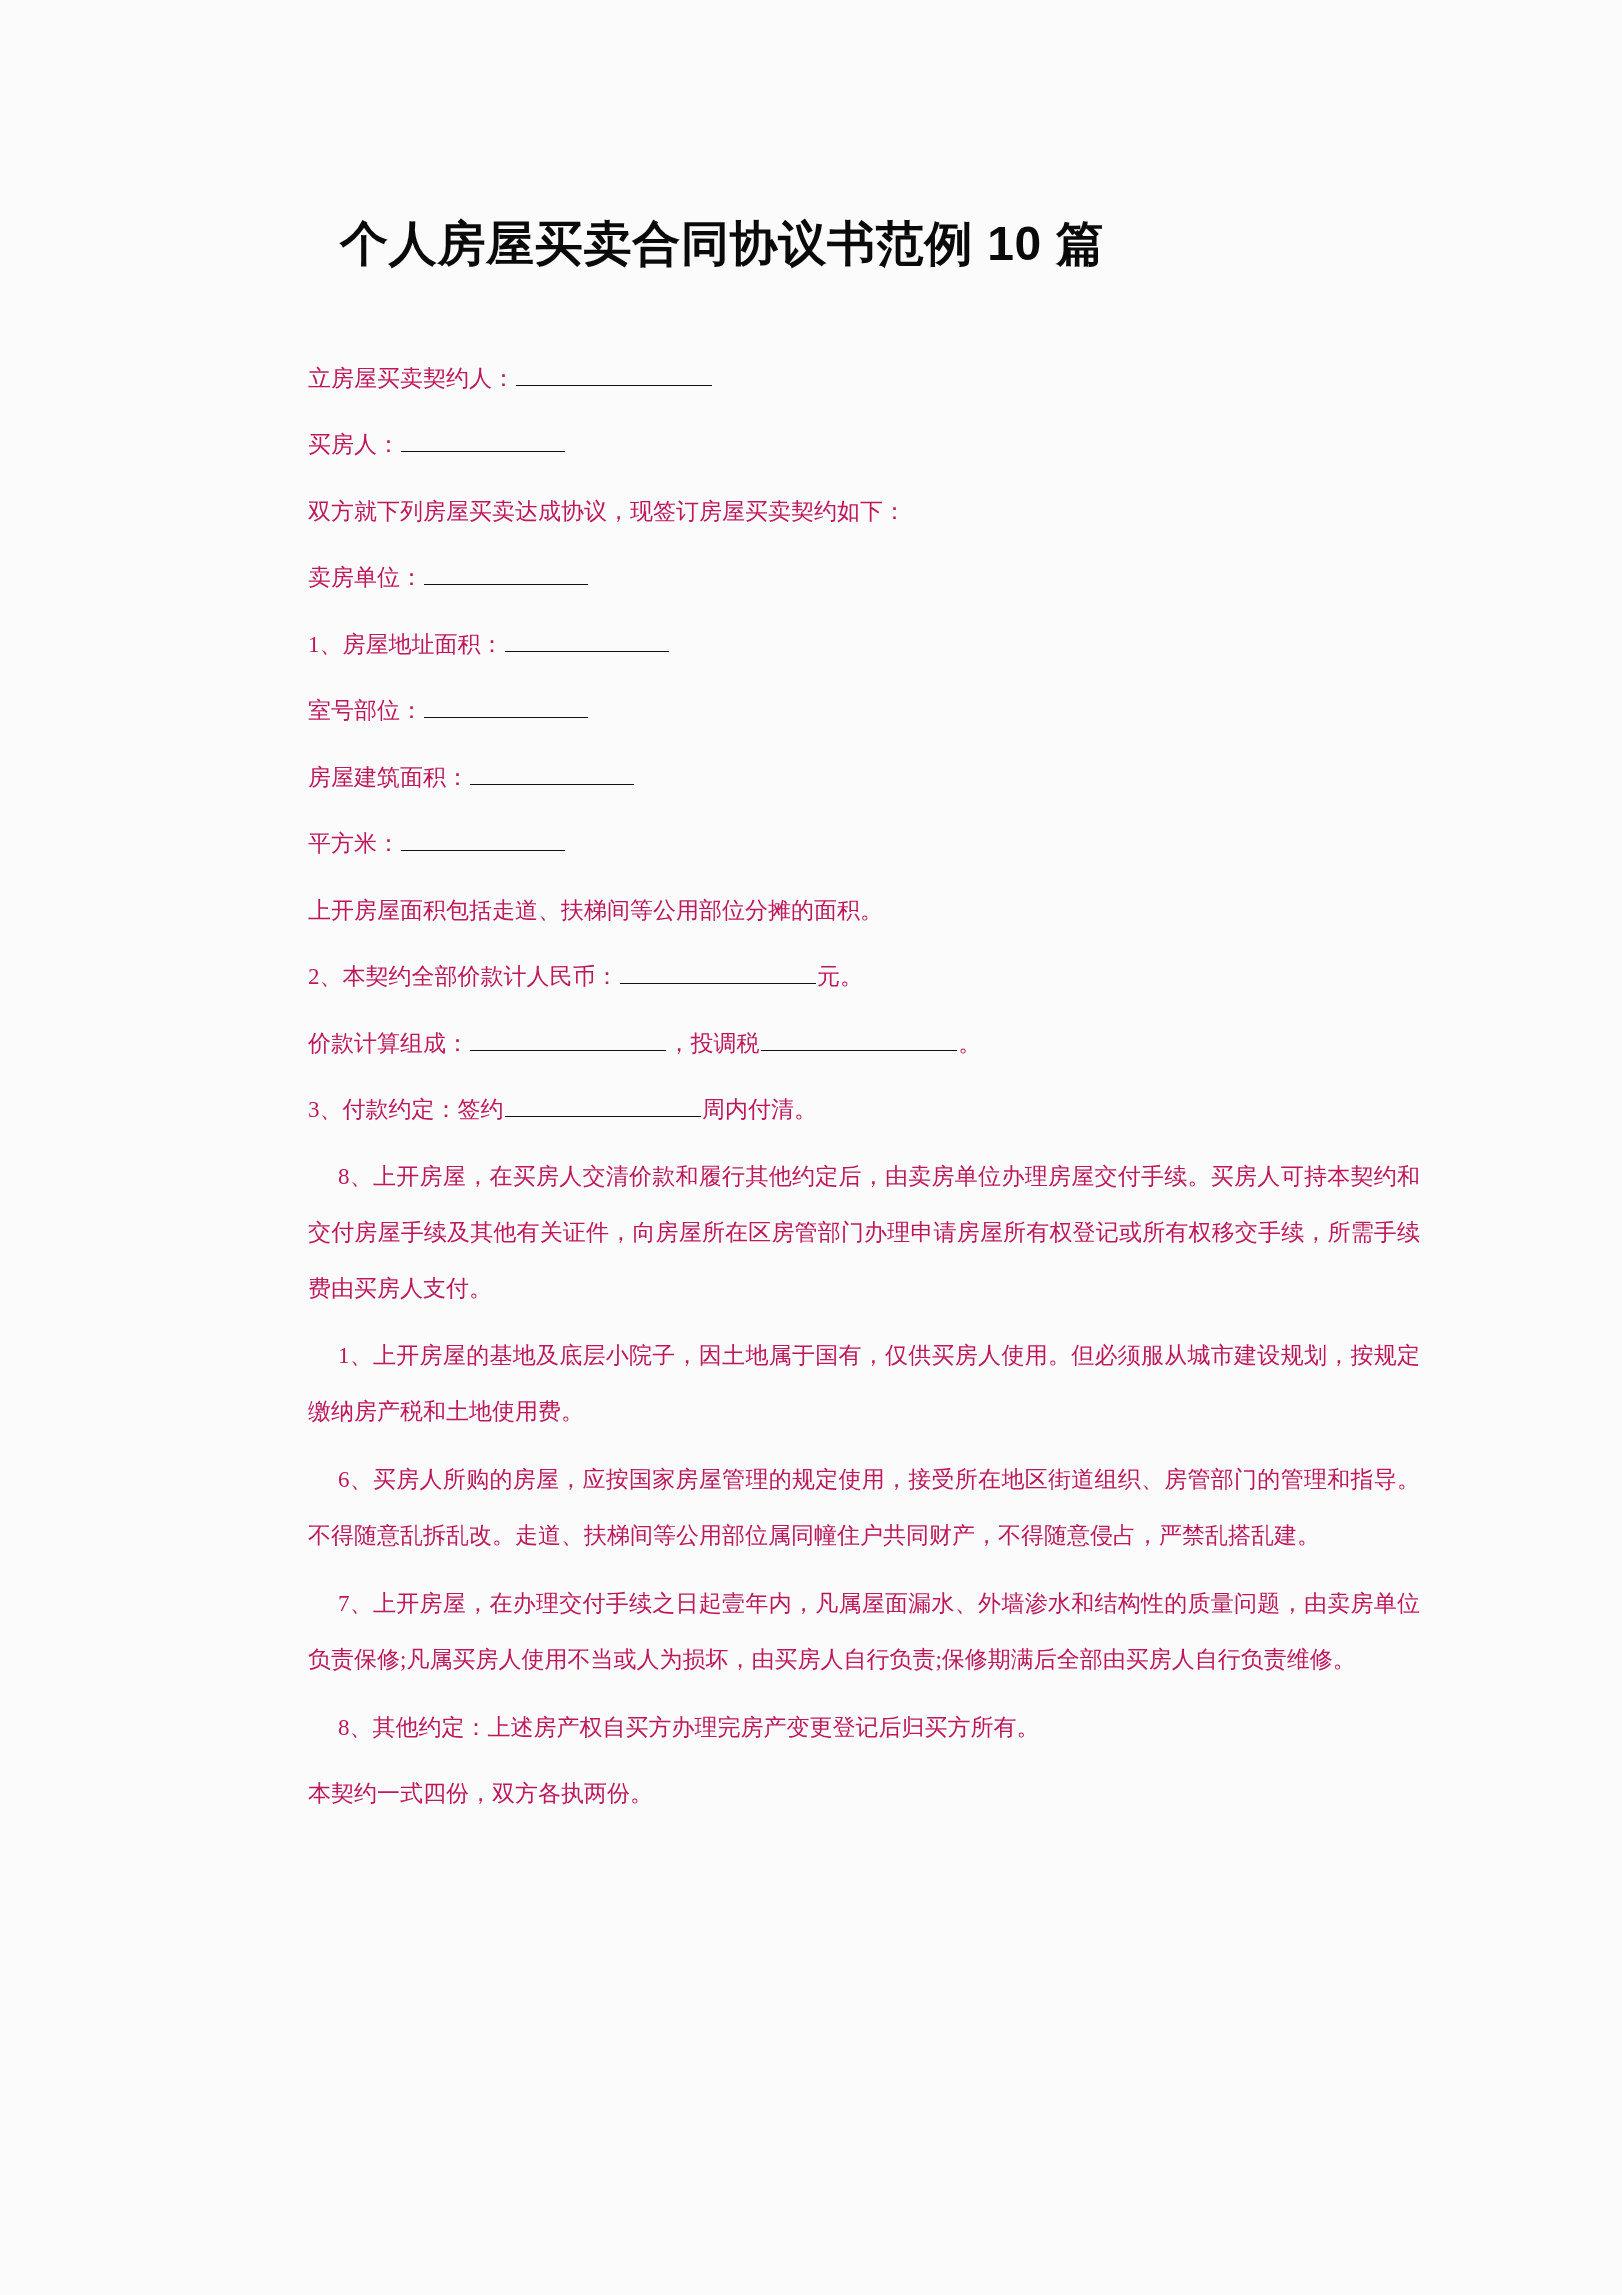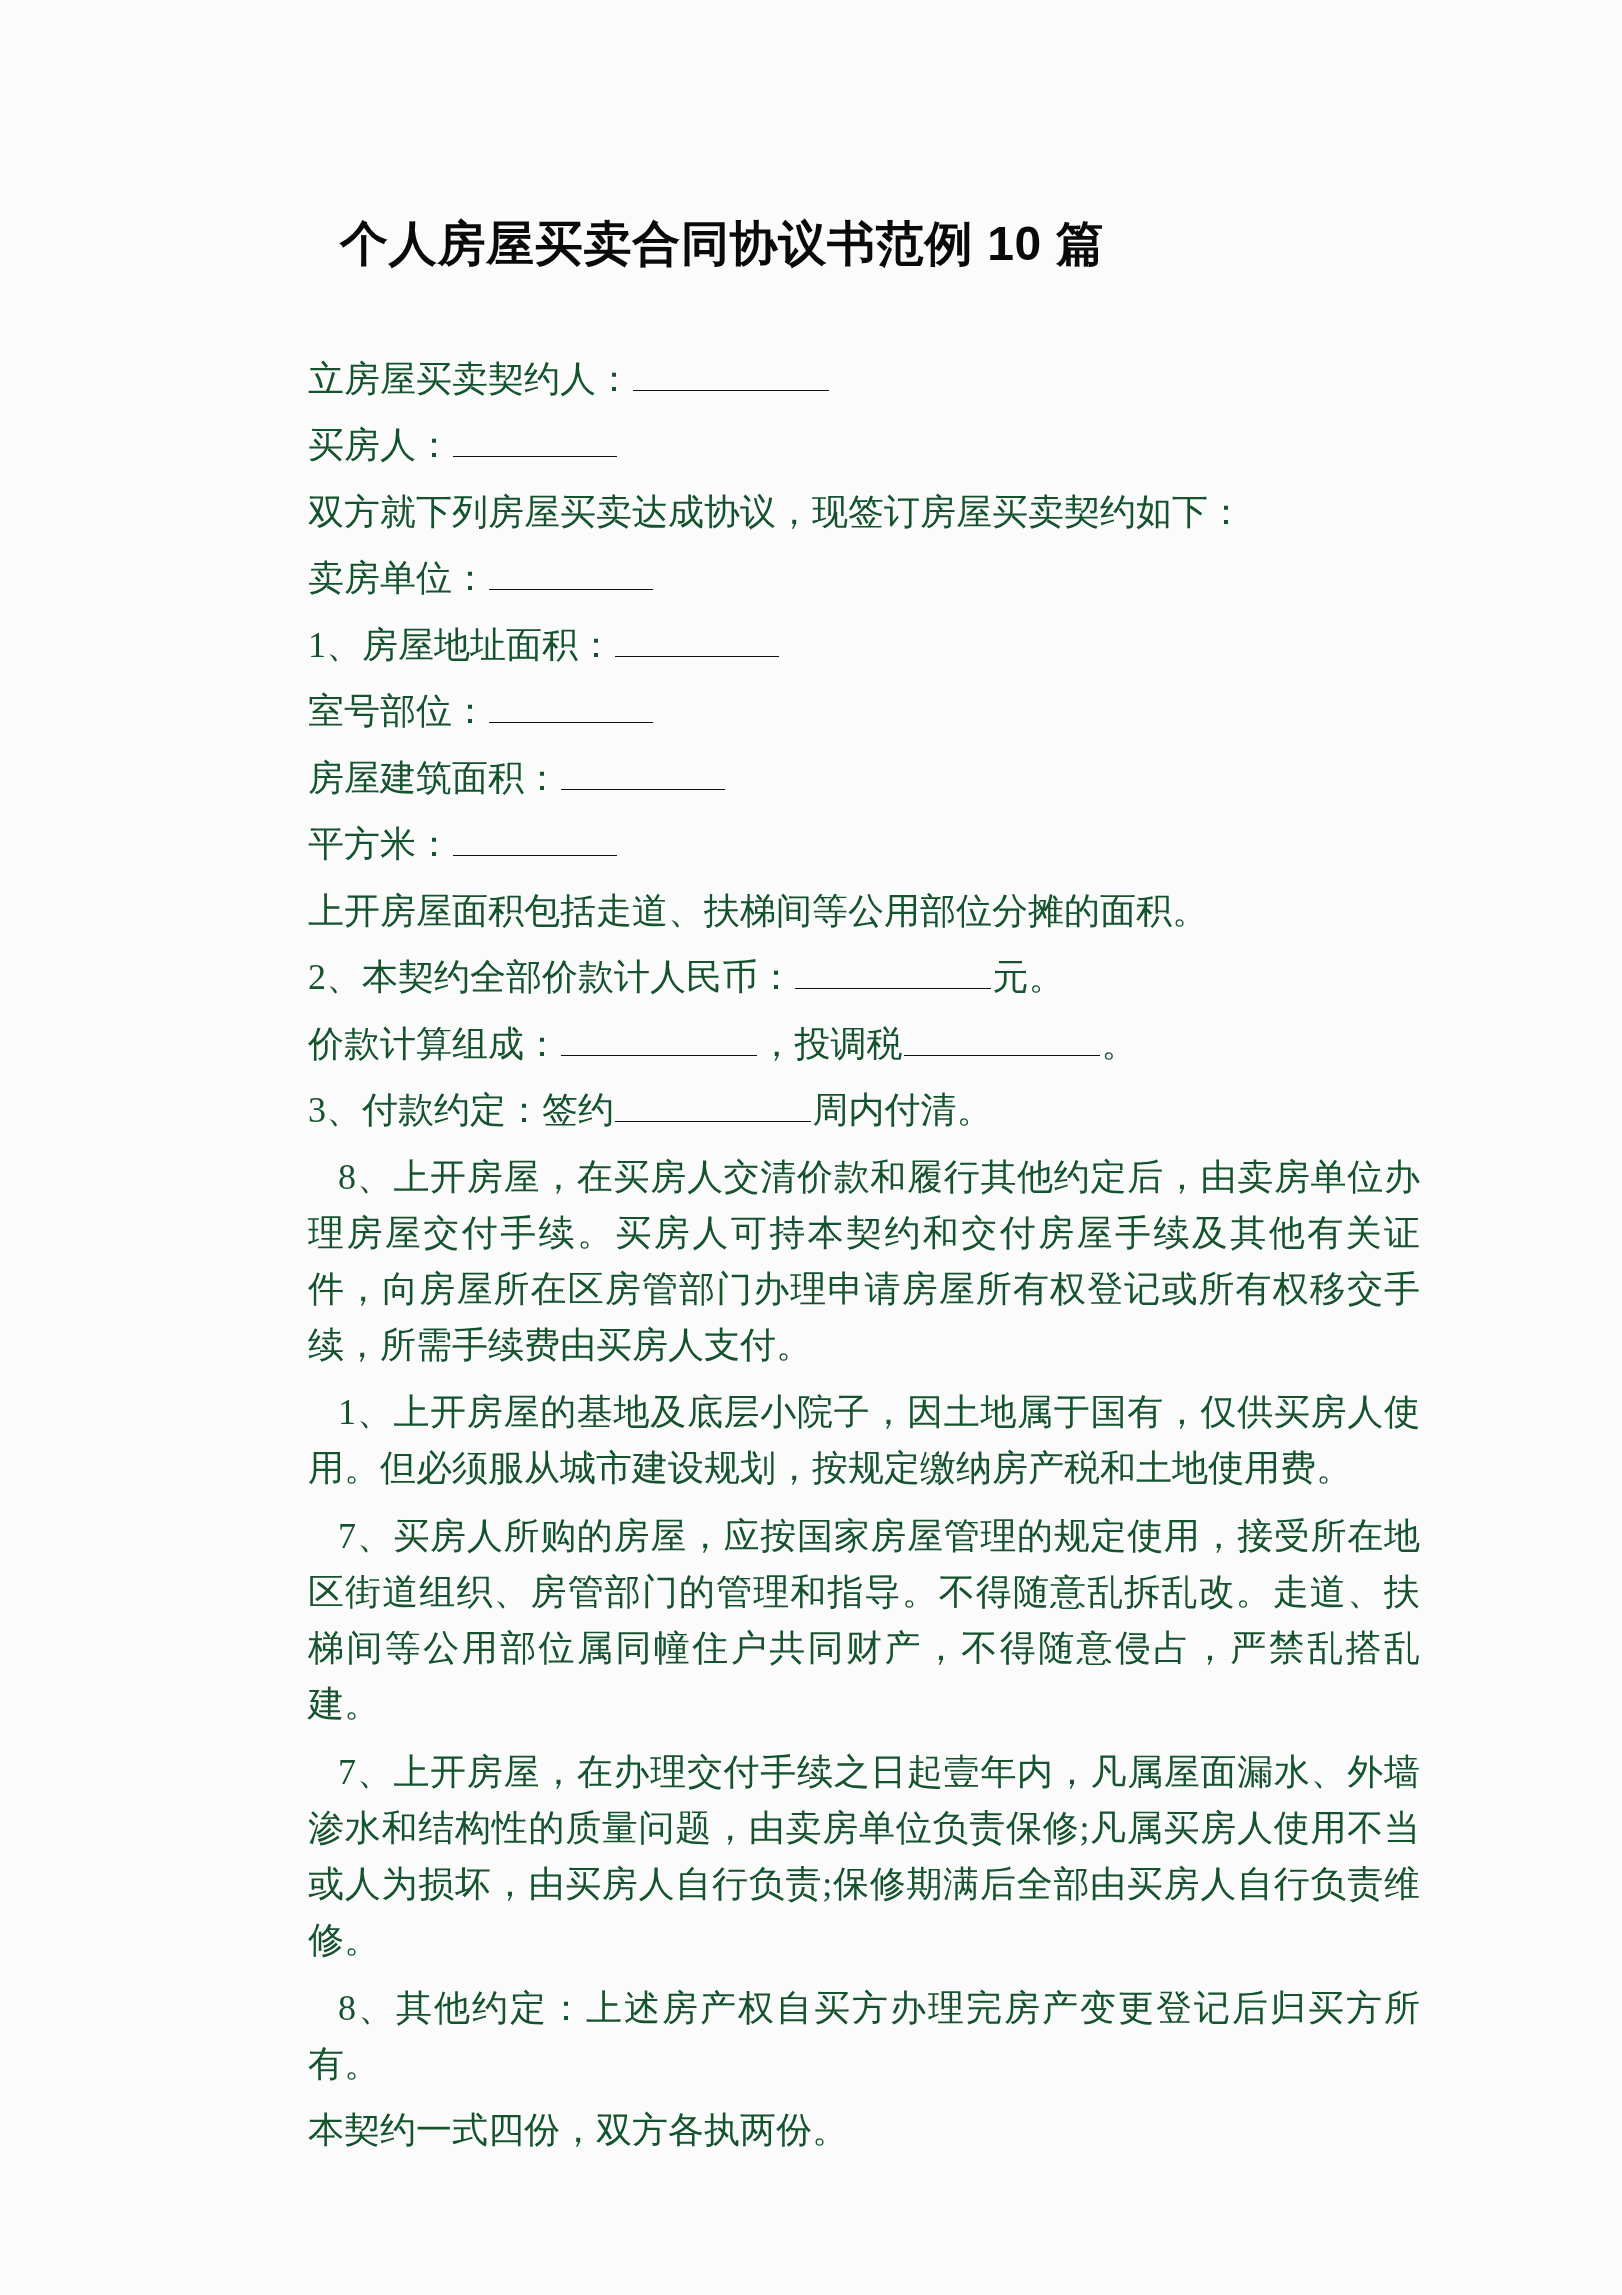--- a/index.html
+++ b/index.html
@@ -35,27 +35,27 @@
 
   
   .body-block {
     position: absolute;
     left: 308px;
     top: 340px;
     width: 1112px;
   }
 
   .para {
-    font-size: 36px;
+    font-size: 23px;
     line-height: 56px;
     margin: 0 0 11.8px 0;
     text-align: justify;
     text-justify: inter-character;
     word-break: break-all;
-    color: #14532d;
+    color: #be185d;
   }
   .para.indent {
     text-indent: 30px;
   }
   .para.tight {
     margin-bottom: 10.5px;
   }
 
   
   .blank {
@@ -101,21 +101,21 @@
     <p class="para tight"><span>2、本契约全部价款计人民币：</span><span class="blank w-lg"></span><span>元。</span></p>
 
     <p class="para tight"><span>价款计算组成：</span><span class="blank w-lg"></span><span>，投调税</span><span class="blank w-lg"></span><span>。</span></p>
 
     <p class="para tight"><span>3、付款约定：签约</span><span class="blank w-lg"></span><span>周内付清。</span></p>
 
     <p class="para indent">8、上开房屋，在买房人交清价款和履行其他约定后，由卖房单位办理房屋交付手续。买房人可持本契约和交付房屋手续及其他有关证件，向房屋所在区房管部门办理申请房屋所有权登记或所有权移交手续，所需手续费由买房人支付。</p>
 
     <p class="para indent">1、上开房屋的基地及底层小院子，因土地属于国有，仅供买房人使用。但必须服从城市建设规划，按规定缴纳房产税和土地使用费。</p>
 
-    <p class="para indent">7、买房人所购的房屋，应按国家房屋管理的规定使用，接受所在地区街道组织、房管部门的管理和指导。不得随意乱拆乱改。走道、扶梯间等公用部位属同幢住户共同财产，不得随意侵占，严禁乱搭乱建。</p>
+    <p class="para indent">6、买房人所购的房屋，应按国家房屋管理的规定使用，接受所在地区街道组织、房管部门的管理和指导。不得随意乱拆乱改。走道、扶梯间等公用部位属同幢住户共同财产，不得随意侵占，严禁乱搭乱建。</p>
 
     <p class="para indent">7、上开房屋，在办理交付手续之日起壹年内，凡属屋面漏水、外墙渗水和结构性的质量问题，由卖房单位负责保修;凡属买房人使用不当或人为损坏，由买房人自行负责;保修期满后全部由买房人自行负责维修。</p>
 
     <p class="para indent tight">8、其他约定：上述房产权自买方办理完房产变更登记后归买方所有。</p>
 
     <p class="para tight">本契约一式四份，双方各执两份。</p>
 
   </div>
 </div>
 

